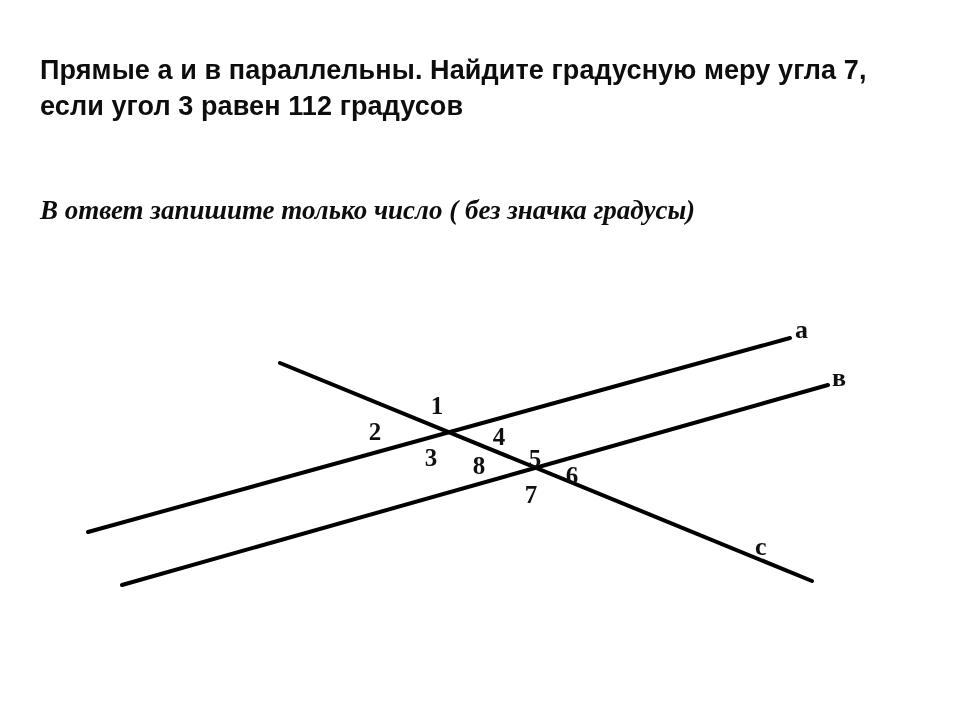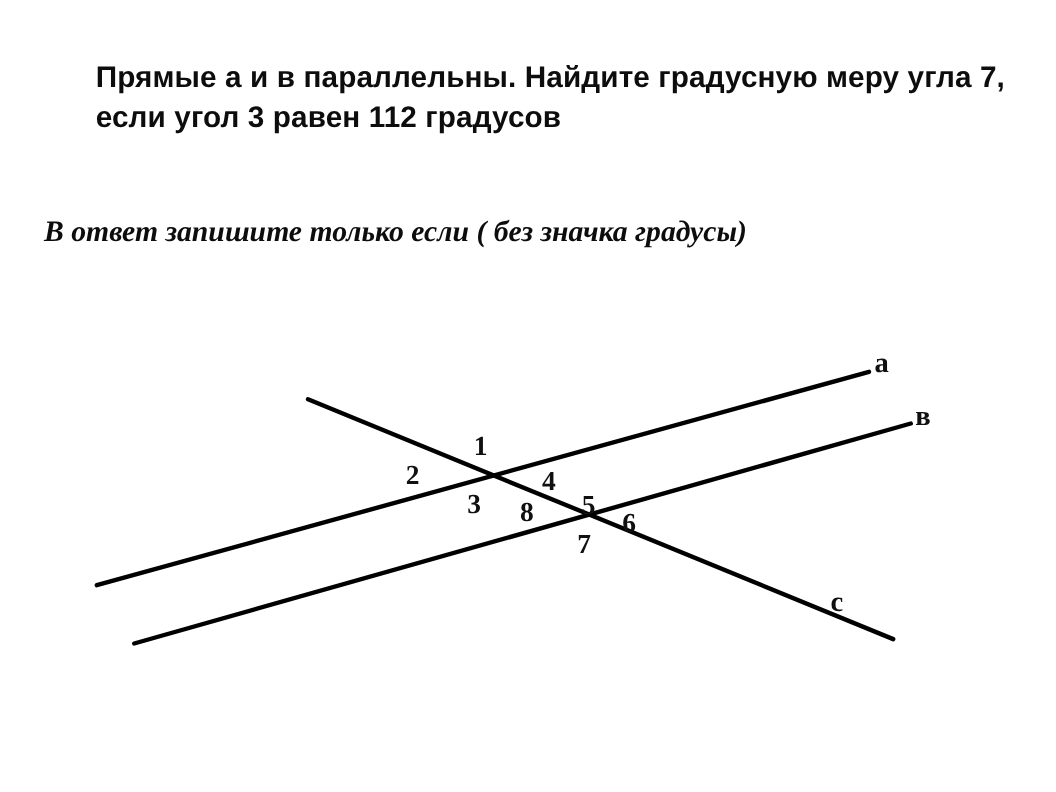--- a/index.html
+++ b/index.html
@@ -24,21 +24,20 @@
     position: absolute;
     left: 40px;
     top: 52px;
     width: 860px;
     font-family: "Liberation Sans", sans-serif;
     font-weight: bold;
     font-size: 27px;
     line-height: 1.35;
     color: #0d0d0d;
     letter-spacing: 0.1px;
-    margin-left: 47px;
   }
   .instruction {
     position: absolute;
     left: 40px;
     top: 192px;
     width: 840px;
     font-family: "Liberation Serif", serif;
     font-weight: bold;
     font-style: italic;
     font-size: 27px;
@@ -68,21 +67,21 @@
     fill: #101010;
   }
 </style>
 </head>
 <body>
 
 <div class="slide">
 
   <div class="question"> Прямые а и в параллельны.  Найдите градусную меру угла 7, если угол 3 равен 112 градусов</div>
 
-  <div class="instruction">В ответ запишите только если ( без значка градусы)</div>
+  <div class="instruction">В ответ запишите только число ( без значка градусы)</div>
 
   <div class="figure">
     <svg width="960" height="360" viewBox="0 0 960 360" xmlns="http://www.w3.org/2000/svg">
 
       <line x1="88" y1="242" x2="790" y2="48" stroke="#000000" stroke-width="4" stroke-linecap="round"></line>
 
       <line x1="122" y1="295" x2="828" y2="95" stroke="#000000" stroke-width="4" stroke-linecap="round"></line>
 
       <line x1="280" y1="73" x2="812" y2="291" stroke="#000000" stroke-width="4" stroke-linecap="round"></line>
 

